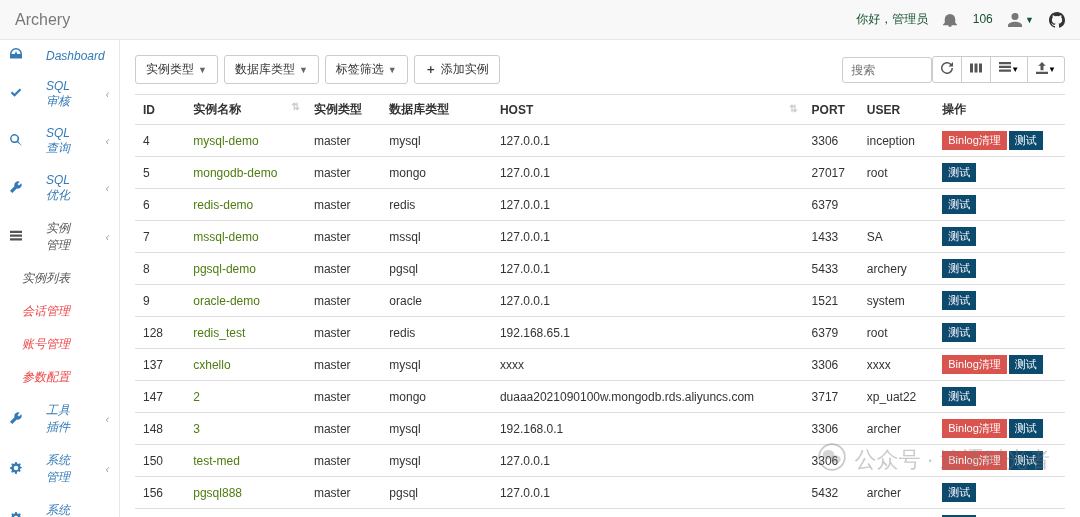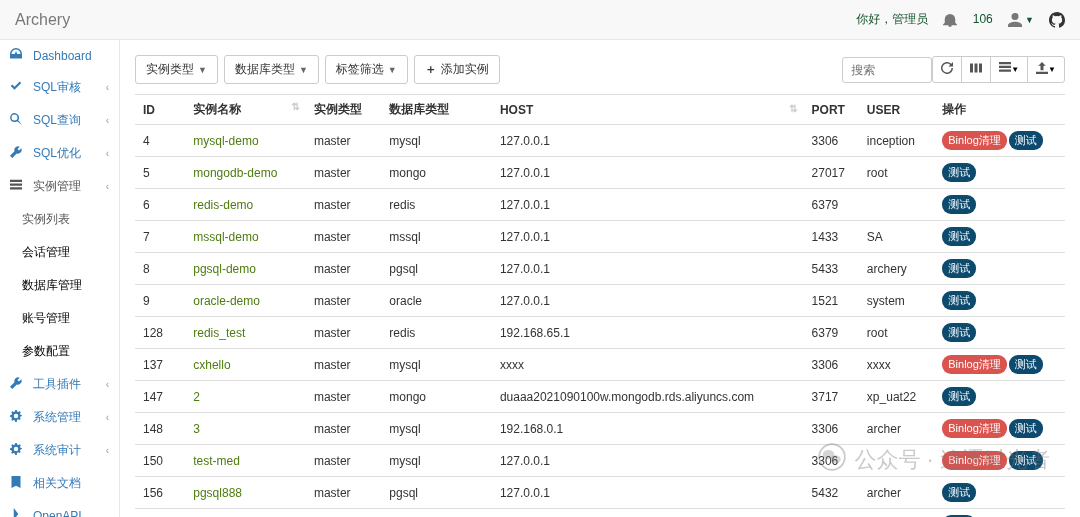--- a/index.html
+++ b/index.html
@@ -4,41 +4,41 @@
 <style>
 * { box-sizing: border-box; margin: 0; padding: 0; }
 body { font-family: "Helvetica Neue", Helvetica, Arial, "Microsoft YaHei", sans-serif; font-size: 12px; color: #333; background: #fff; }
 .topbar { height: 40px; border-bottom: 1px solid #e7e7e7; display: flex; align-items: center; padding: 0 15px; background: #f8f8f8; }
 .brand { font-size: 16px; font-weight: 500; color: #777; }
 .top-right { margin-left: auto; display: flex; align-items: center; gap: 15px; color: #14532d; }
 .top-right .badge { display: inline-block; margin-left: 12px; }
 .top-right svg { vertical-align: middle; }
 .layout { display: flex; }
 .sidebar { width: 120px; border-right: 1px solid #e7e7e7; min-height: 477px; }
-.sidebar-item { padding: 8px 10px; color: #337ab7; cursor: pointer; display: flex; align-items: center; gap: 11px; position: relative; }
-.sidebar-item.sub { padding-left: 22px; color: #000000; }
+.sidebar-item { padding: 8px 10px; color: #337ab7; cursor: pointer; display: flex; align-items: center; gap: 24px; position: relative; font-style: italic; }
+.sidebar-item.sub { padding-left: 22px; color: #ef4444; }
 .sidebar-item.active { color: #555; }
 .sidebar-item .chev { margin-left: auto; color: #999; font-size: 10px; }
 .main { flex: 1; padding: 15px; }
 .toolbar { display: flex; align-items: center; gap: 6px; margin-bottom: 10px; }
 .btn { border: 1px solid #ccc; background: #fff; color: #333; padding: 5px 10px; font-size: 12px; border-radius: 3px; cursor: pointer; display: inline-flex; align-items: center; gap: 4px; }
 .btn .caret { font-size: 9px; color: #666; }
 .toolbar-right { margin-left: auto; display: flex; align-items: center; }
 .search-input { border: 1px solid #ccc; padding: 5px 8px; font-size: 12px; border-radius: 3px; width: 90px; }
 .icon-btn { border: 1px solid #ccc; background: #fff; padding: 5px 8px; border-radius: 3px; cursor: pointer; display: inline-flex; align-items: center; }
 .icon-group { display: flex; }
 .icon-group .icon-btn { border-radius: 0; margin-left: -1px; }
 .icon-group .icon-btn:first-child { border-radius: 3px 0 0 3px; margin-left: 0; }
 .icon-group .icon-btn:last-child { border-radius: 0 3px 3px 0; }
 table { width: 100%; border-collapse: collapse; table-layout: fixed; }
 th, td { text-align: left; padding: 6px 8px; border-bottom: 1px solid #ddd; border-top: 1px solid #ddd; font-size: 12px; white-space: nowrap; overflow: hidden; text-overflow: ellipsis; }
 th { font-weight: 700; position: relative; }
 th .sort { position: absolute; right: 6px; color: #ccc; font-size: 10px; }
 td a { color: #4d7c0f; text-decoration: none; }
-.badge-btn { display: inline-block; padding: 2px 6px; border-radius: 9px; color: #fff; font-size: 11px; margin-right: 2px; cursor: pointer; }
+.badge-btn { display: inline-block; padding: 2px 6px; border-radius: 0; color: #fff; font-size: 11px; margin-right: 2px; cursor: pointer; }
 .badge-danger { background: #d9534f; }
 .badge-warning { background: #0c4a6e; }
 .watermark { position: fixed; right: 30px; bottom: 40px; font-size: 22px; color: rgba(120,120,120,0.4); pointer-events: none; display:flex; align-items:center; gap:8px; }
 .col-id { width: 50px; }
 .col-name { width: 120px; }
 .col-type { width: 75px; }
 .col-db { width: 110px; }
 .col-host { width: 310px; }
 .col-port { width: 55px; }
 .col-user { width: 75px; }
@@ -111,23 +111,20 @@
         <span>实例管理</span>
         <span class="chev">‹</span>
       </div>
       <div class="sidebar-item sub active">
         <span>实例列表</span>
       </div>
       <div class="sidebar-item sub">
         <span>会话管理</span>
       </div>
       <div class="sidebar-item sub">
-        <span>数据库管理</span>
-      </div>
-      <div class="sidebar-item sub">
         <span>账号管理</span>
       </div>
       <div class="sidebar-item sub">
         <span>参数配置</span>
       </div>
       <div class="sidebar-item">
         <span><svg width="12" height="12" viewBox="0 0 16 16">
             <path fill="currentColor" d="M15 3l-3 3-2-2 3-3a5 5 0 0 0-7 6L0 13l3 3 6-6a5 5 0 0 0 6-7z"></path>
           </svg></span>
         <span>工具插件</span>

